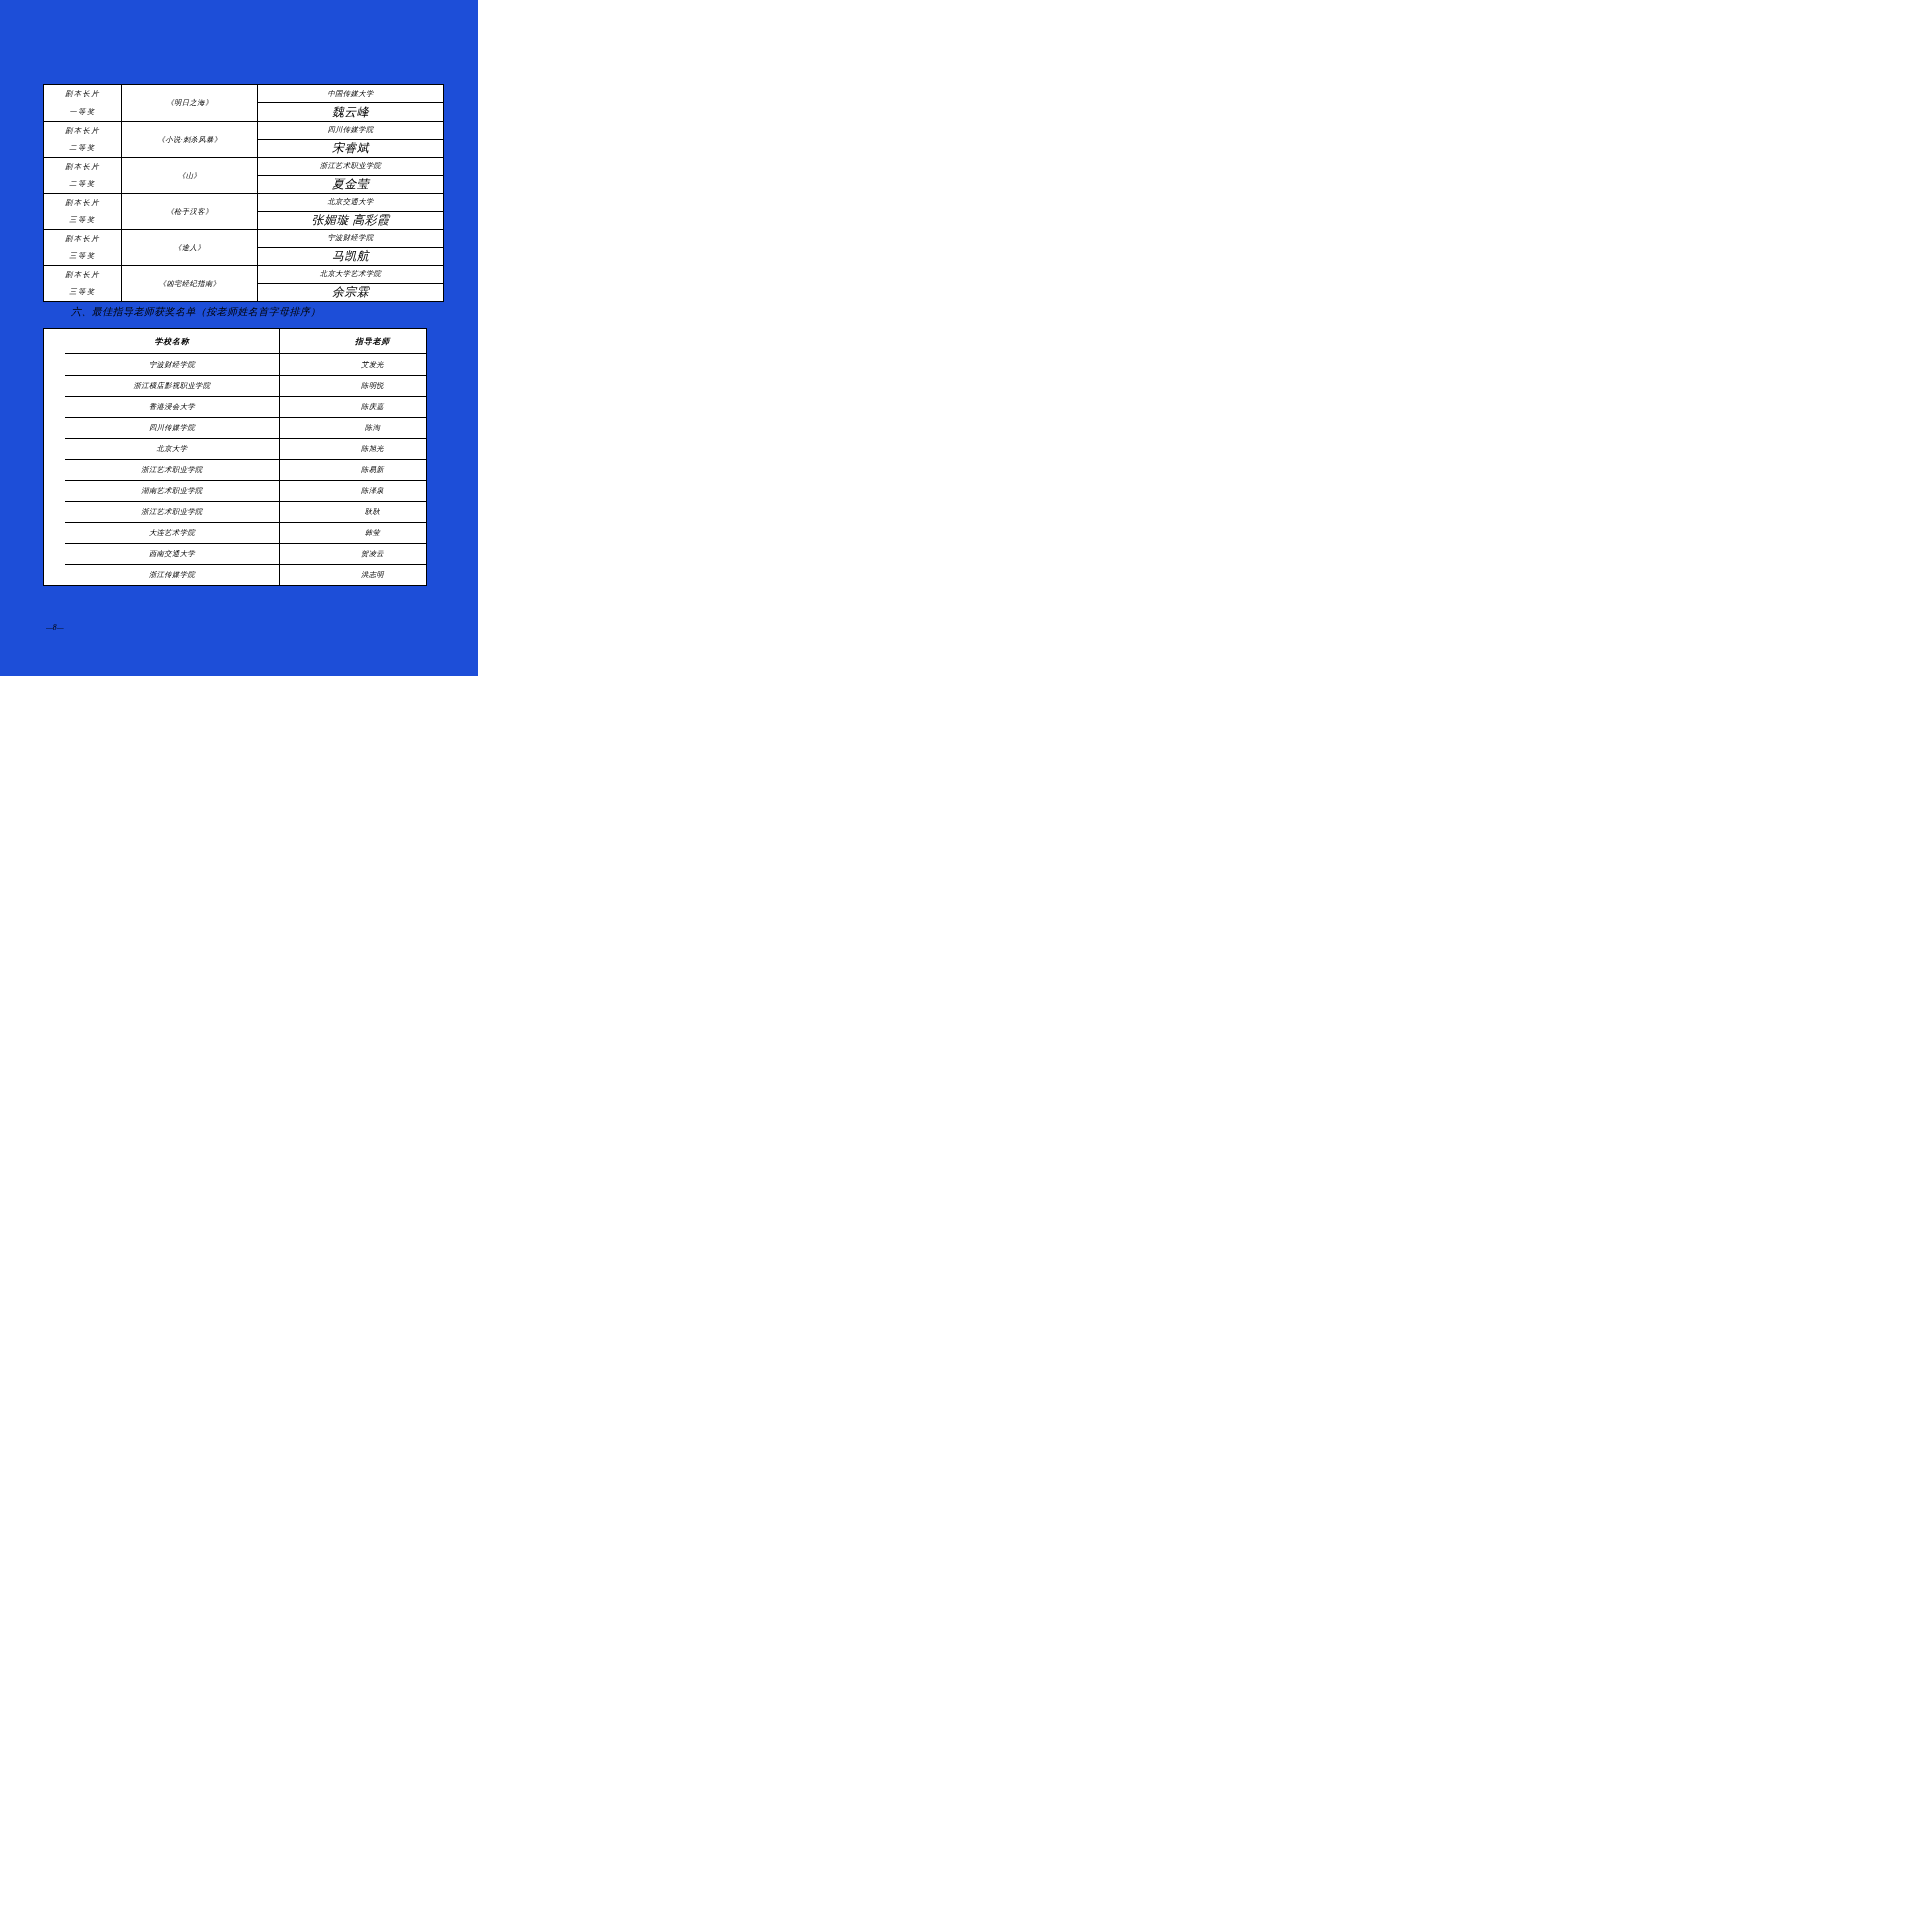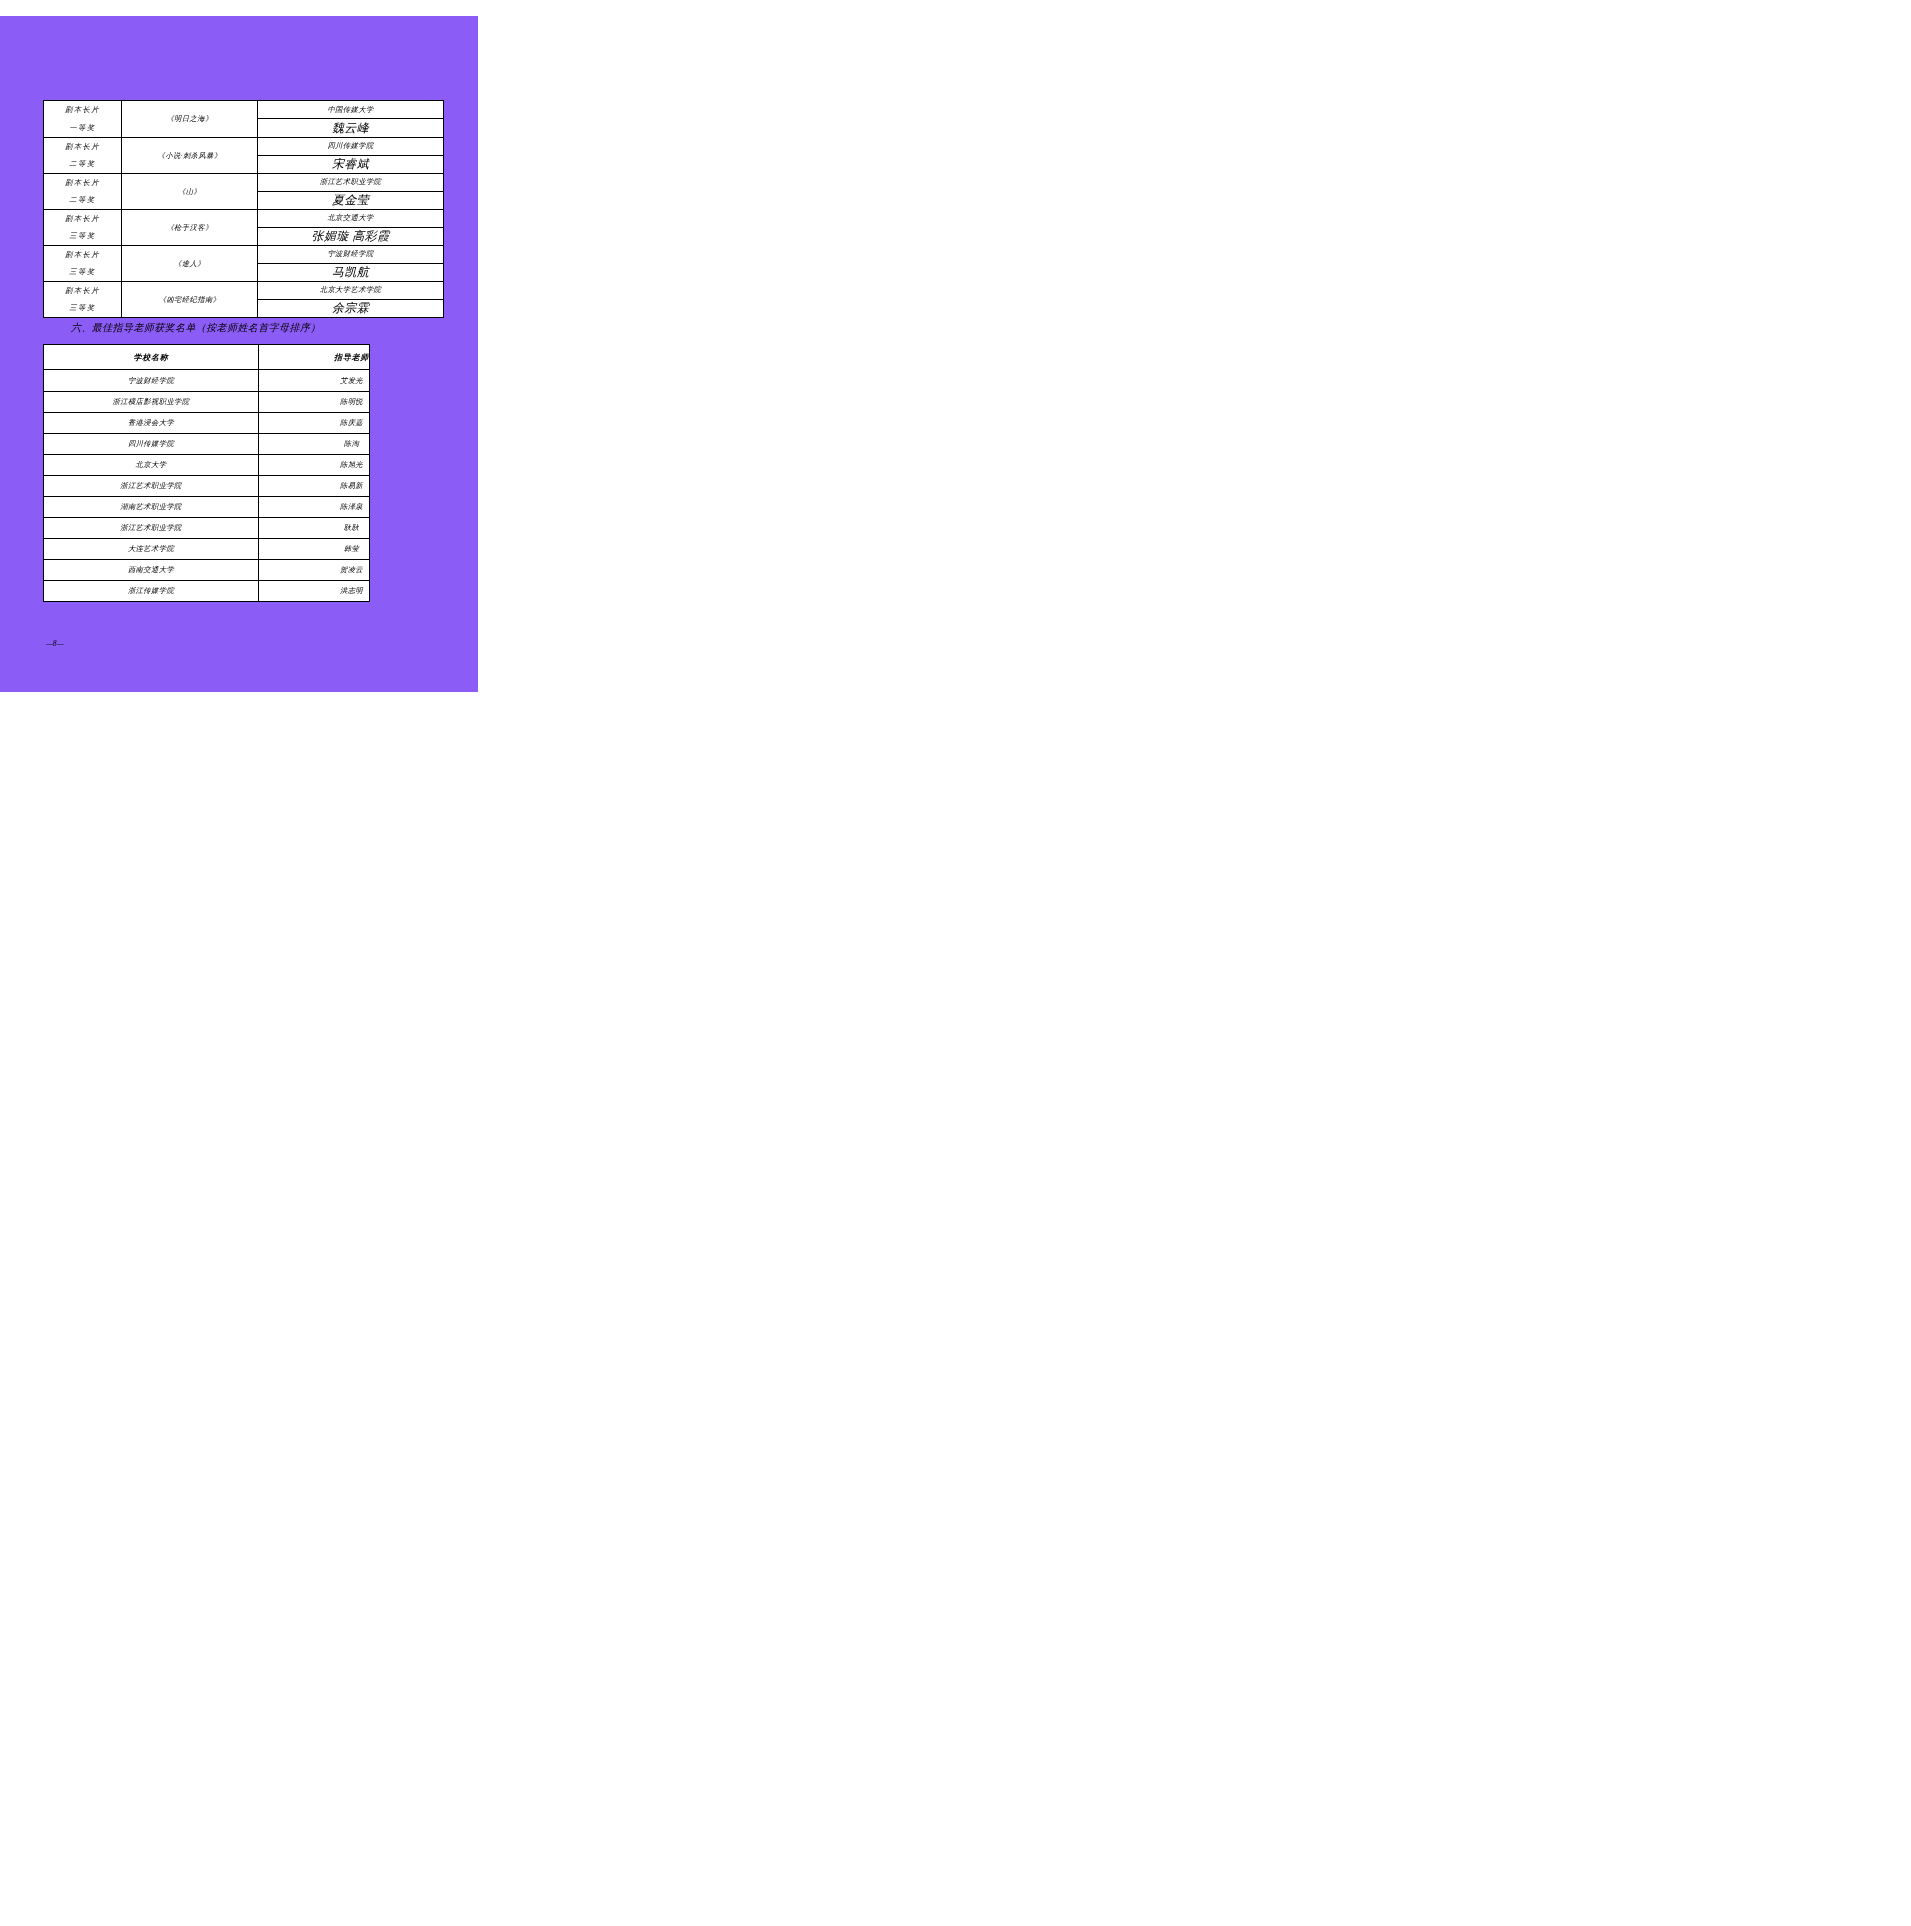--- a/index.html
+++ b/index.html
@@ -1,17 +1,17 @@
 <!DOCTYPE html>
 <html style="font-size:6.2px"><head>
 <meta charset="utf-8">
 <style>
   html,body{margin:0;padding:0;background:#fff;}
-  .page{position:relative;width:478px;height:676px;background:#8b5cf6;overflow:hidden;
-        font-family:"Liberation Serif",serif;color:#000;margin-top:16px;}
+  .page{position:relative;width:478px;height:676px;background:#1d4ed8;overflow:hidden;
+        font-family:"Liberation Serif",serif;color:#000;}
   .doc-text{font-style:italic;letter-spacing:0.4px;}
 
   
   .t1{position:absolute;left:43px;top:84px;width:401px;border:1.2px solid #000;box-sizing:border-box;background:#fff;}
   .t1-row{display:grid;grid-template-columns:78px 136px 185px;grid-template-rows:1fr 1fr;
           height:36px;box-sizing:border-box;}
   .t1-row + .t1-row{border-top:1.2px solid #000;}
   .t1-award{grid-column:1;grid-row:1/3;display:flex;flex-direction:column;border-right:0.8px solid #000;}
   .t1-award-line{flex:1;display:flex;align-items:center;justify-content:center;
                  font-size:7.3px;letter-spacing:1.5px;}
@@ -19,21 +19,21 @@
             border-right:0.8px solid #000;font-size:7.3px;}
   .t1-school{grid-column:3;grid-row:1;display:flex;align-items:center;justify-content:center;
              border-bottom:0.8px solid #000;font-size:7.3px;}
   .t1-name{grid-column:3;grid-row:2;display:flex;align-items:center;justify-content:center;font-size:12px;}
 
   
   .section-heading{position:absolute;left:71px;top:305px;font-family:"Liberation Sans",sans-serif;
                    font-weight:400;font-size:10px;font-style:italic;letter-spacing:0.4px;white-space:nowrap;}
 
   
-  .t2{position:absolute;left:43px;top:328px;width:327px;border:1.2px solid #000;box-sizing:border-box;background:#fff;}
+  .t2{position:absolute;left:43px;top:328px;width:384px;border:1.2px solid #000;box-sizing:border-box;background:#fff;padding-left:21px;}
   .t2-header{display:grid;grid-template-columns:215px 185px;height:25px;border-bottom:1.2px solid #000;box-sizing:border-box;}
   .t2-hcell{display:flex;align-items:center;justify-content:center;
             font-family:"Liberation Sans",sans-serif;font-weight:700;font-size:8px;letter-spacing:0.8px;}
   .t2-hcell:first-child{border-right:0.8px solid #000;}
   .t2-row{display:grid;grid-template-columns:215px 185px;height:21px;box-sizing:border-box;}
   .t2-row + .t2-row{border-top:0.8px solid #000;}
   .t2-cell{display:flex;align-items:center;justify-content:center;font-size:7.3px;}
   .t2-cell:first-child{border-right:0.8px solid #000;}
 
   

